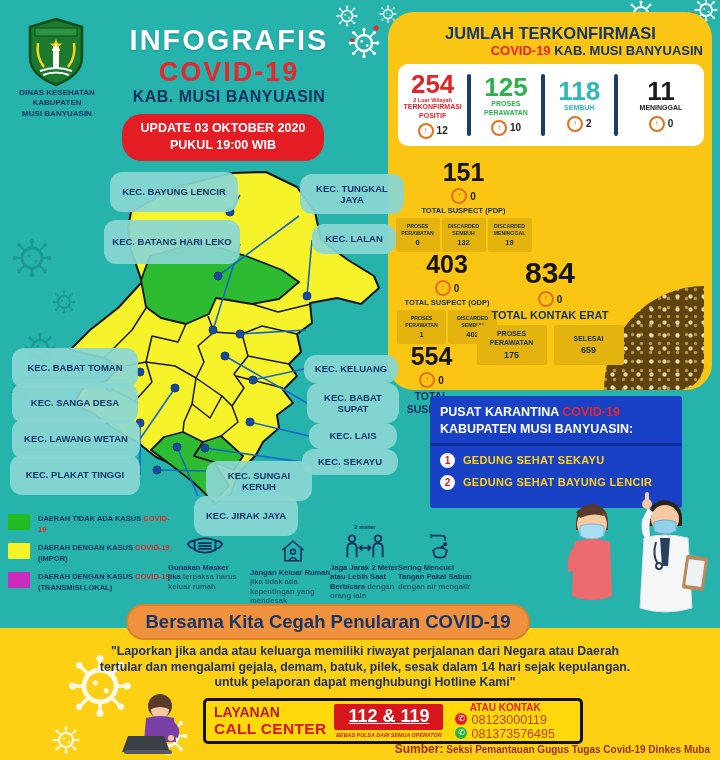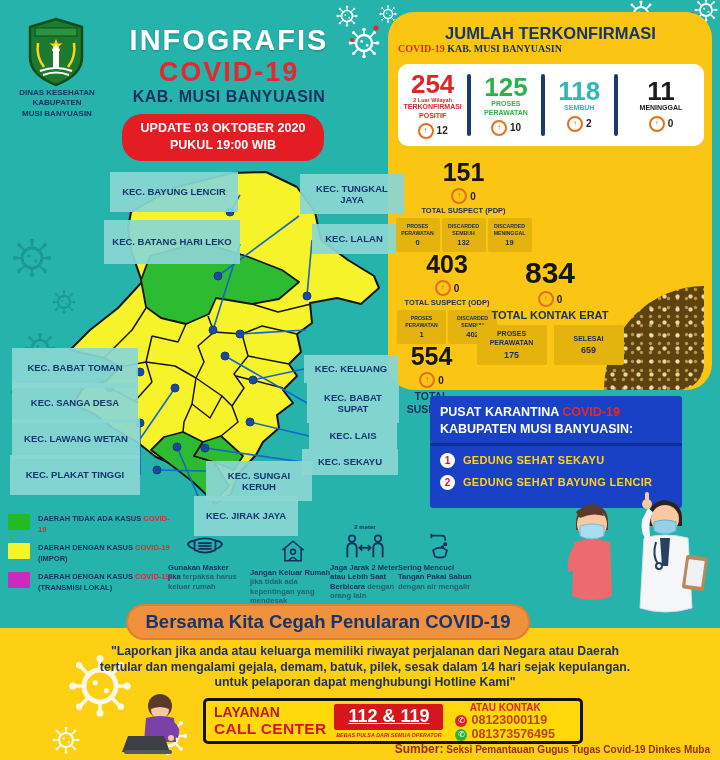--- a/index.html
+++ b/index.html
@@ -17,21 +17,21 @@
   .title2{left:118px;top:57px;width:222px;text-align:center;font-size:27px;font-weight:800;
           color:#e8262b;letter-spacing:2px;}
   .title3{left:108px;top:88px;width:242px;text-align:center;font-size:16px;font-weight:800;
           color:#14305e;letter-spacing:.5px;}
   .update-pill{left:122px;top:114px;width:202px;padding:6px 0 7px;background:#e41c24;border-radius:20px;
           text-align:center;color:#fff;font-size:12.5px;font-weight:800;line-height:1.35;}
 
   
   .panel-yellow{left:388px;top:12px;width:324px;height:378px;background:#fbc513;border-radius:26px;}
   .py-title{left:398px;top:24px;width:305px;text-align:center;font-size:16.5px;font-weight:800;color:#16356b;}
-  .py-sub{left:398px;top:43px;width:305px;text-align:left;font-size:10px;font-weight:800;color:#16356b;font-family:Liberation Serif, serif;}
+  .py-sub{left:398px;top:43px;width:305px;text-align:right;font-size:13px;font-weight:800;color:#16356b;}
   .py-sub .red{color:#e8262b;}
   .stat-card{left:398px;top:64px;width:306px;height:82px;background:#fff;border-radius:10px;
              display:flex;align-items:stretch;}
   .stat{flex:1;display:flex;flex-direction:column;align-items:center;justify-content:center;padding:3px 1px;}
   .stat.w{flex:1.25;}
   .sdiv{width:4px;background:#1b3a6e;margin:10px 0;border-radius:2px;}
   .sval{font-size:26px;font-weight:800;line-height:1;}
   .snote{font-size:5.5px;font-weight:800;}
   .slab{font-size:7px;font-weight:800;text-align:center;line-height:1.2;}
   .c-red{color:#e02529;} .c-green{color:#2eb14c;} .c-teal{color:#2cb9b5;} .c-black{color:#1c1c1c;}
@@ -73,21 +73,21 @@
   .ka-title{font-size:12.5px;font-weight:800;color:#fff;line-height:1.35;}
   .ka-title .red{color:#e8262b;}
   .ka-rule{height:3px;background:#0d2f9e;margin:5px -10px 4px;}
   .ka-item{display:flex;align-items:center;gap:8px;margin-top:7px;}
   .ka-num{width:15px;height:15px;border-radius:50%;background:#fff;color:#d61c22;font-size:10px;
           font-weight:800;text-align:center;line-height:15px;flex:none;}
   .ka-label{font-size:11px;font-weight:800;color:#ffd21c;letter-spacing:.3px;}
 
   
   .mapsvg{left:0;top:160px;width:410px;height:380px;}
-  .mlabel{position:absolute;background:rgba(138,214,211,.93);border-radius:0;color:#14356e;
+  .mlabel{position:absolute;background:rgba(138,214,211,.93);border-radius:12px;color:#14356e;
           font-weight:800;font-size:9.5px;line-height:1.2;display:flex;align-items:center;
           justify-content:center;text-align:center;padding:2px 4px;box-sizing:border-box;}
   .lb0{left:110px;top:172px;width:128px;height:40px;}
   .lb1{left:300px;top:174px;width:104px;height:40px;}
   .lb2{left:104px;top:220px;width:136px;height:44px;}
   .lb3{left:312px;top:224px;width:84px;height:30px;}
   .lb4{left:306px;top:310px;width:92px;height:40px;}
   .lb5{left:12px;top:348px;width:126px;height:40px;}
   .lb6{left:304px;top:355px;width:94px;height:28px;}
   .lb7{left:12px;top:383px;width:126px;height:40px;}
@@ -132,21 +132,21 @@
          border:3px solid #111;border-radius:5px;display:flex;align-items:center;gap:8px;
          padding:2px 8px;box-sizing:border-box;}
   .ccl1{font-size:14px;font-weight:800;color:#b91c1c;line-height:1.1;}
   .ccl2{font-size:15.5px;font-weight:800;color:#d6151c;line-height:1.1;letter-spacing:.3px;}
   .ccmid{display:flex;flex-direction:column;align-items:center;}
   .ccnum{background:#d6151c;color:#fff;font-size:18px;font-weight:800;padding:2px 14px;
          border-radius:2px;line-height:1.2;text-decoration:underline;}
   .ccnote{font-size:5.4px;font-weight:800;color:#d6151c;margin-top:2px;font-style:italic;}
   .ccright{display:flex;flex-direction:column;align-items:flex-start;margin-left:4px;}
   .cctitle{font-size:10px;font-weight:800;color:#e01f1f;align-self:center;}
-  .ccrow{display:flex;align-items:flex-end;gap:4px;font-size:12.5px;font-weight:700;color:#c2410e;}
+  .ccrow{display:flex;align-items:flex-start;gap:4px;font-size:12.5px;font-weight:400;color:#c2410e;}
   .ci{display:inline-block;width:12px;height:12px;border-radius:50%;color:#fff;font-size:8px;
       line-height:12px;text-align:center;}
   .ci.phone{background:#e01f1f;} .ci.wa{background:#28b43c;}
   .ci::before{content:"✆";}
   .source{position:absolute;right:10px;bottom:4px;font-size:10px;font-weight:800;color:#9c2c10;}
   .source .slabel{font-size:12px;}
 
   .deco{pointer-events:none;}
 </style>
 </head>

